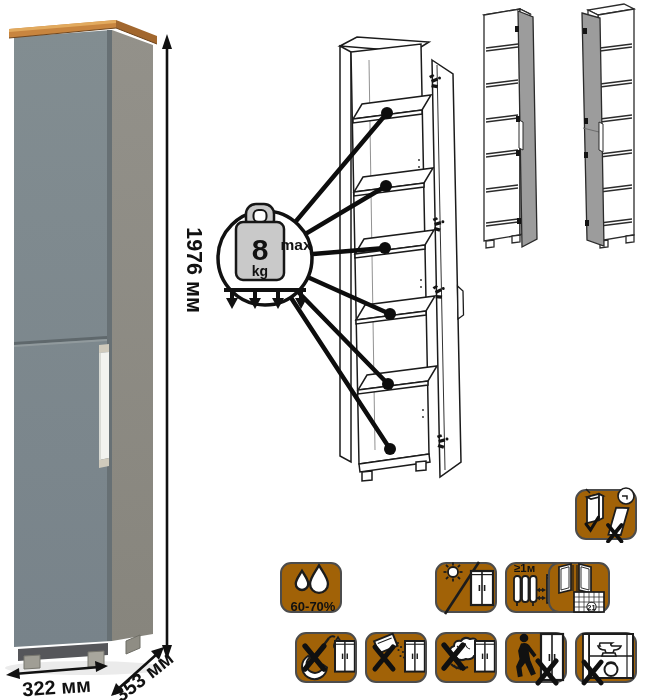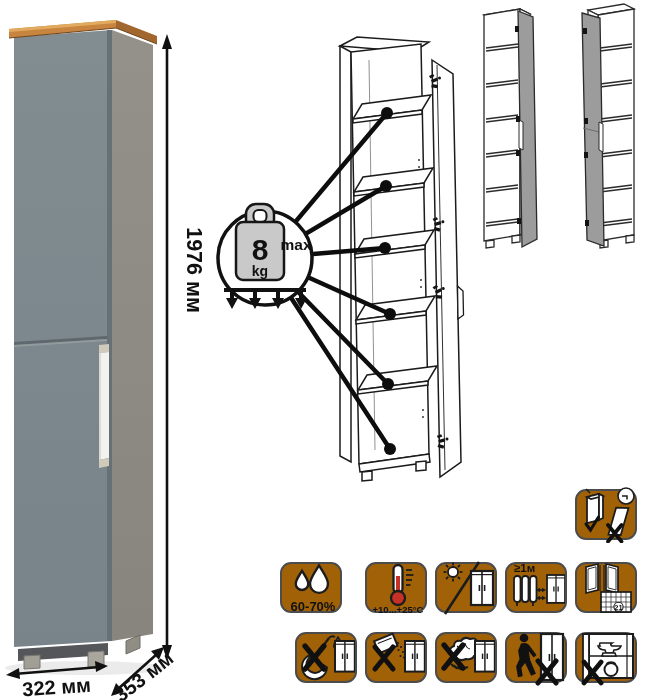--- a/index.html
+++ b/index.html
@@ -264,36 +264,20 @@
   </div>
 
   <div class="tile" style="left:280px;top:562px">
     <svg width="54" height="56" viewBox="0 0 54 56">
       <use href="#drop" transform="translate(16,21) scale(0.78)" fill="#fff" stroke="#1c1c1c" stroke-width="3"></use>
       <use href="#drop" transform="translate(33,20) scale(1.12)" fill="#fff" stroke="#1c1c1c" stroke-width="2.1"></use>
       <text x="27" y="51" text-anchor="middle" font-size="13" font-weight="bold" fill="#111">60-70%</text>
     </svg>
   </div>
 
-  <div class="tile" style="left:365px;top:562px">
-    <svg width="54" height="56" viewBox="0 0 54 56">
-      <g transform="translate(2,0)" stroke="#1c1c1c">
-        <rect x="20.5" y="5" width="9" height="28" rx="4.5" fill="#fff" stroke-width="2.3"></rect>
-        <g stroke-width="1.8">
-            <line x1="33" y1="10" x2="39" y2="10"></line>
-            <line x1="33" y1="15" x2="40.5" y2="15"></line>
-          <line x1="33" y1="20" x2="39" y2="20"></line>
-            <line x1="33" y1="25" x2="37.5" y2="25"></line>
-          </g>
-        <rect x="23" y="16" width="4" height="18" fill="#c63127" stroke="none"></rect>
-        <circle cx="25" cy="38" r="7" fill="#c63127" stroke-width="2.3"></circle>
-      </g>
-      <text x="27" y="53" text-anchor="middle" font-size="9.8" font-weight="bold" fill="#111" textLength="51" lengthAdjust="spacingAndGlyphs">+10...+25°C</text>
-    </svg>
-  </div>
 
   <div class="tile" style="left:435px;top:562px">
     <svg width="54" height="56" viewBox="0 0 54 56">
       <g stroke="#1c1c1c" stroke-width="1.8" fill="#fff">
         <circle cx="12" cy="12" r="5"></circle>
         <line x1="12" y1="2.5" x2="12" y2="5.5"></line>
           <line x1="12" y1="18.5" x2="12" y2="21.5"></line>
         <line x1="2.5" y1="12" x2="5.5" y2="12"></line>
           <line x1="18.5" y1="12" x2="21.5" y2="12"></line>
         <line x1="5" y1="5" x2="7.2" y2="7.2"></line>
@@ -321,21 +305,21 @@
         <polygon points="25,30 29,27.8 29,32.2" stroke="none"></polygon>
           <polygon points="35,30 31,27.8 31,32.2" stroke="none"></polygon>
         <line x1="28" y1="38" x2="32" y2="38" stroke-width="1.6"></line>
         <polygon points="25,38 29,35.8 29,40.2" stroke="none"></polygon>
           <polygon points="35,38 31,35.8 31,40.2" stroke="none"></polygon>
       </g>
       <use href="#wrd" transform="translate(36,15) scale(0.82)"></use>
     </svg>
   </div>
 
-  <div class="tile" style="left:575px;top:562px">
+  <div class="tile" style="left:548px;top:562px">
     <svg width="54" height="56" viewBox="0 0 54 56">
       <g transform="translate(5,4)" stroke="#1c1c1c" fill="#fff">
         <polygon points="0,3 12,0 12,26 0,29" stroke-width="1.7"></polygon>
         <polygon points="2,5 10,2.8 10,23.8 2,26" stroke-width="0.9"></polygon>
         <polygon points="32,3 20,0 20,26 32,29" stroke-width="1.7"></polygon>
         <polygon points="30,5 22,2.8 22,23.8 30,26" stroke-width="0.9"></polygon>
         <line x1="14" y1="1" x2="14" y2="27" stroke-width="1.2"></line>
         <line x1="18" y1="1" x2="18" y2="27" stroke-width="1.2"></line>
       </g>
       <g transform="translate(20,32)">

